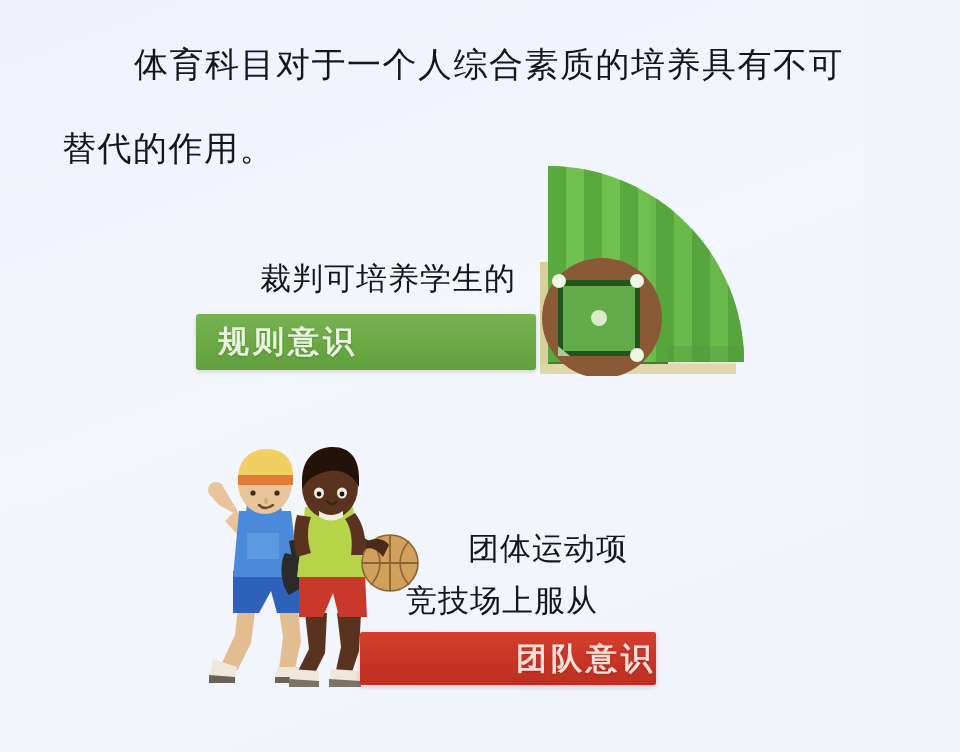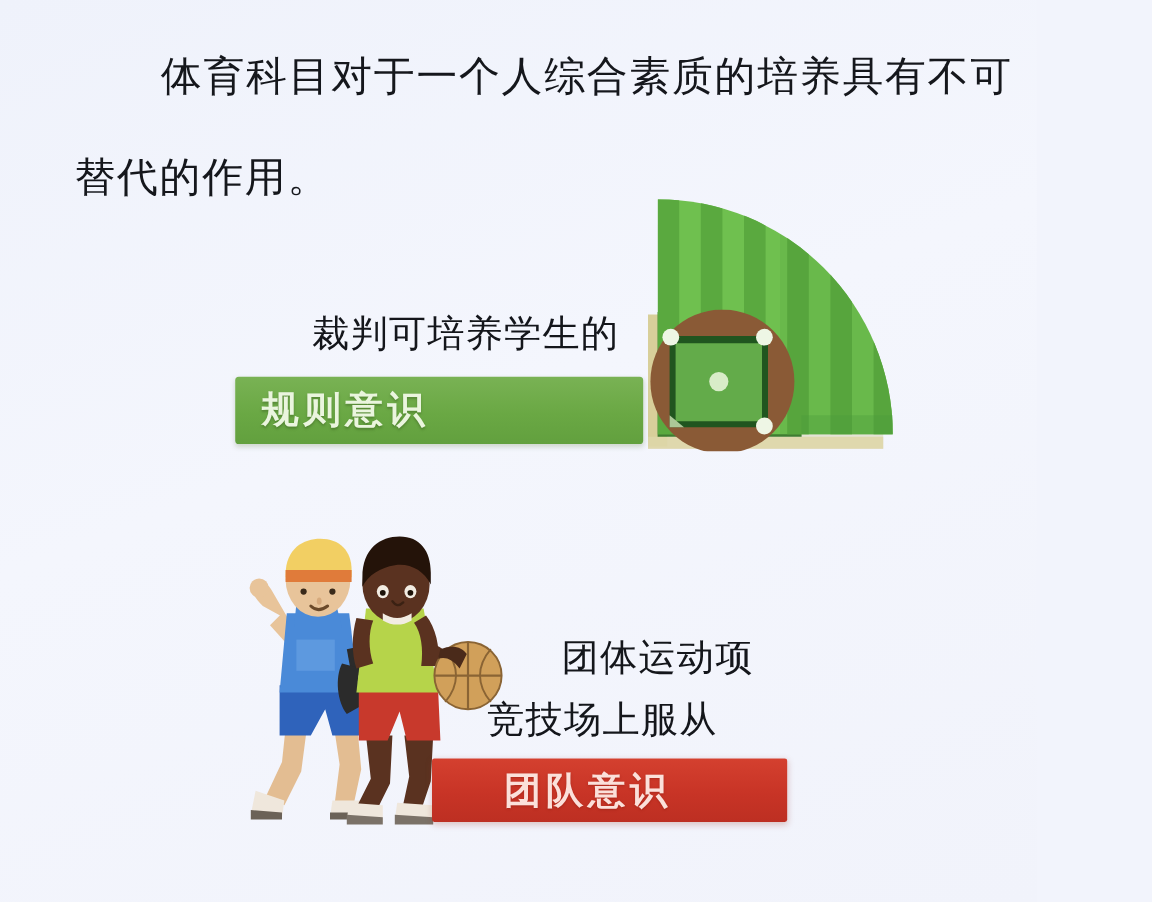--- a/index.html
+++ b/index.html
@@ -91,20 +91,21 @@
 
   .banner-red {
     left: 360px;
     top: 632px;
     width: 296px;
     height: 53px;
     background: linear-gradient(180deg, #d4402f 0%, #c83426 55%, #bd2f22 100%);
     border-radius: 2px;
     box-shadow: 0 2px 5px rgba(150,50,35,0.25);
     padding-left: 60px;
+    justify-content: flex-end;
   }
   .banner-red .banner-label {
     color: #fbe0da;
     text-shadow: 0 1px 2px rgba(120,20,10,0.4);
   }
 
   
   .field-art {
     position: absolute;
     left: 500px;

